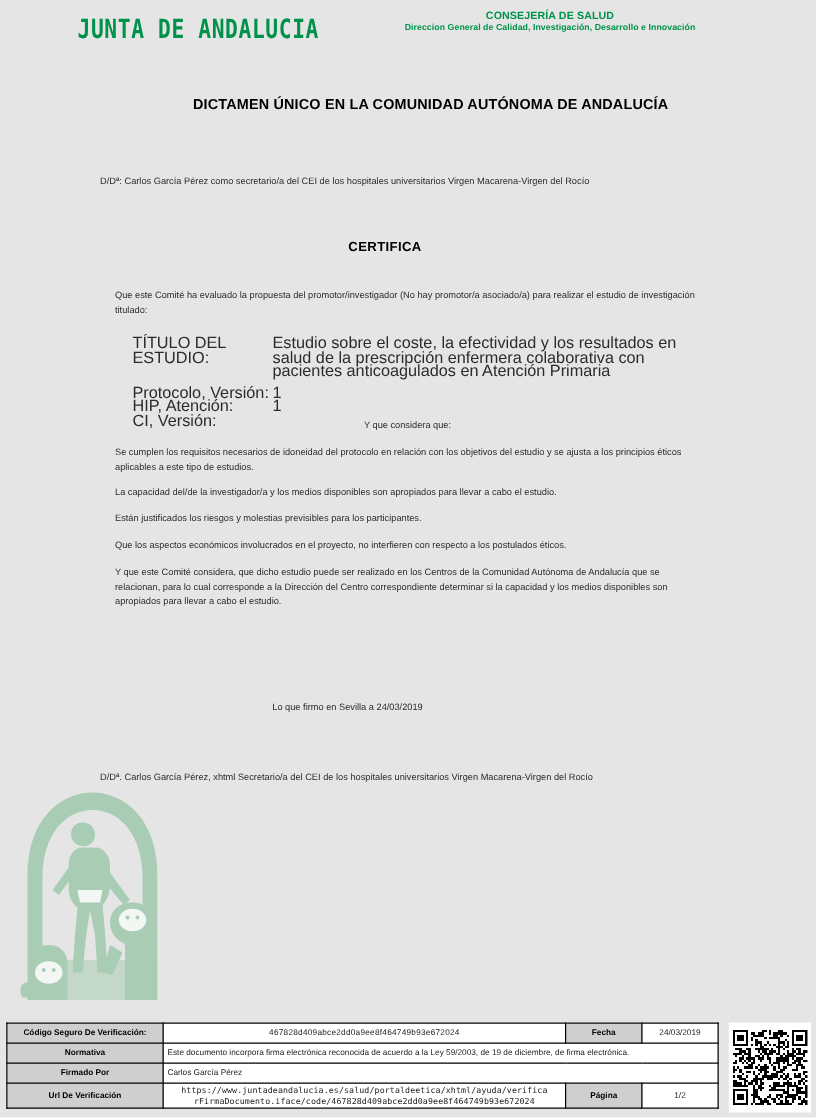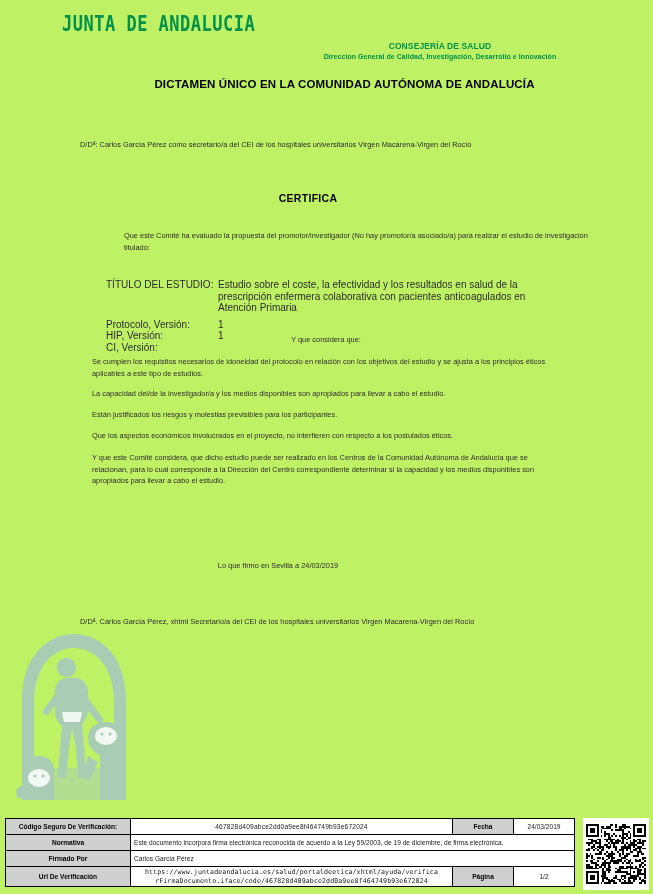--- a/index.html
+++ b/index.html
@@ -9,21 +9,21 @@
   }
   body {
     font-family: "Liberation Sans", sans-serif;
     color: #1b1b1b;
   }
   #page {
     position: relative;
     width: 653px;
     height: 894px;
     overflow: hidden;
-    background: #bef264;
+    background: #e5e5e5;
   }
 
   
   .hdr-logo {
     position: absolute;
     left: 62px;
     top: 10px;
     width: 180px;
     height: 22px;
     color: #00924a;
@@ -42,21 +42,20 @@
     top: 7px;
     width: 320px;
     text-align: center;
     color: #00924a;
   }
   .hdr-right .l1 {
     font-size: 8.5px;
     font-weight: bold;
     letter-spacing: 0.1px;
     line-height: 10px;
-    margin-top: 34px;
   }
   .hdr-right .l2 {
     font-size: 7px;
     font-weight: bold;
     letter-spacing: 0.05px;
     line-height: 9px;
     margin-top: 1px;
   }
 
   
@@ -103,21 +102,21 @@
   }
   .para {
     position: absolute;
     left: 92px;
     width: 468px;
     font-size: 7.4px;
     line-height: 11.5px;
     color: #2b2b2b;
     text-align: left;
   }
-  .p-eval  { top: 230px; margin-left: 32px; }
+  .p-eval  { top: 230px; }
   .p-ycons { top: 334px; text-align: center; }
   .p-c1    { top: 356px; }
   .p-c2    { top: 388px; }
   .p-c3    { top: 409px; }
   .p-c4    { top: 430px; }
   .p-c5    { top: 452px; }
 
   .sign-line {
     position: absolute;
     left: 0;
@@ -133,23 +132,23 @@
     top: 617px;
     width: 520px;
     font-size: 7.4px;
     color: #2b2b2b;
   }
 
   
   .study {
     position: absolute;
     left: 106px;
-    top: 279px;
+    top: 268px;
     width: 460px;
-    font-size: 10px;
+    font-size: 13px;
     color: #2b2b2b;
   }
   .study-row {
     display: flex;
     line-height: 11.6px;
   }
   .study-label { width: 112px; flex: 0 0 112px; }
   .study-value { flex: 1 1 auto; }
 
   
@@ -283,21 +282,21 @@
   <div class="study">
     <div class="study-row">
       <div class="study-label">TÍTULO DEL ESTUDIO:</div>
       <div class="study-value">Estudio sobre el coste, la efectividad y los resultados en salud de la prescripción enfermera colaborativa con pacientes anticoagulados en Atención Primaria</div>
     </div>
     <div class="study-row" style="margin-top:5px;">
       <div class="study-label">Protocolo, Versión:</div>
       <div class="study-value">1</div>
     </div>
     <div class="study-row">
-      <div class="study-label">HIP, Versión:</div>
+      <div class="study-label">HIP, Atención:</div>
       <div class="study-value">1</div>
     </div>
     <div class="study-row">
       <div class="study-label">CI, Versión:</div>
       <div class="study-value"></div>
     </div>
   </div>
 
   <div class="para p-ycons">Y que considera que:</div>
 

